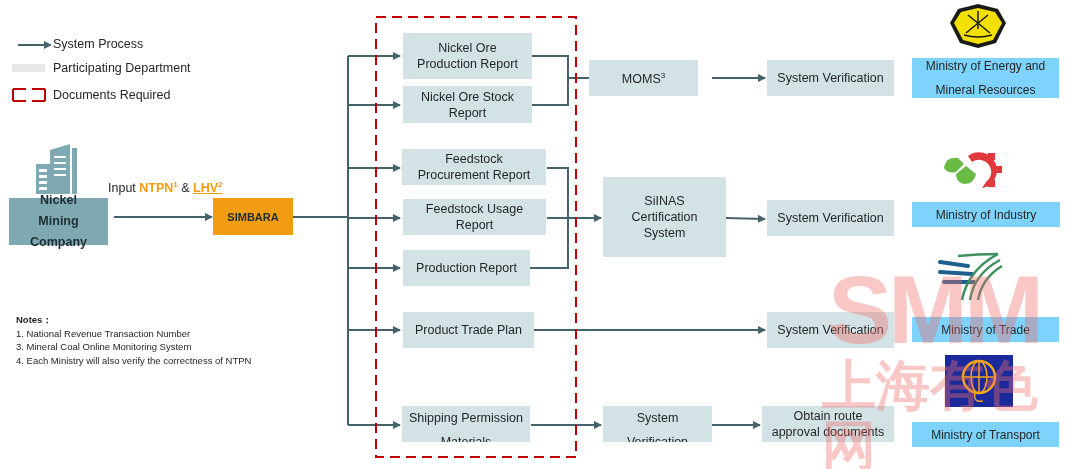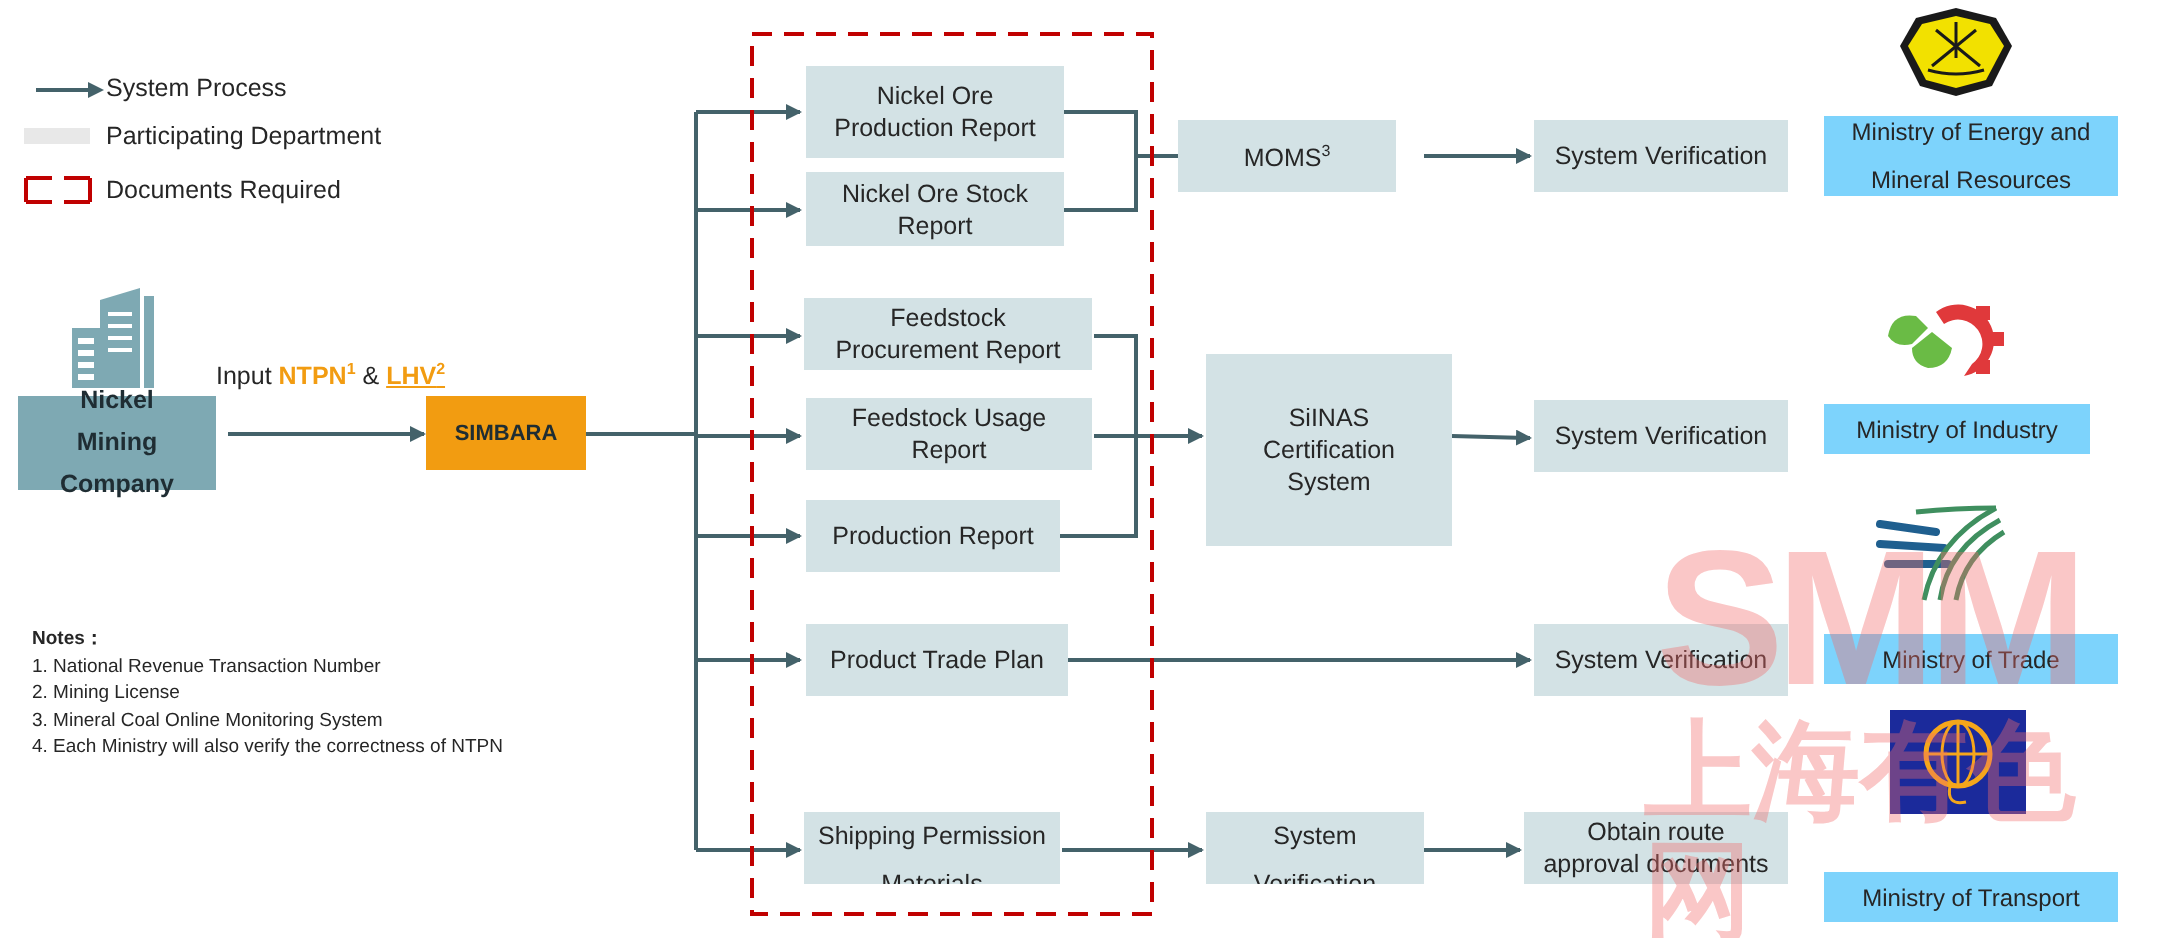--- a/index.html
+++ b/index.html
@@ -117,21 +117,21 @@
 <div class="box" style="left:403px;top:312px;width:131px;height:36px;">
   <span>Product Trade Plan</span>
 </div>
 <div class="box" style="left:402px;top:406px;width:128px;height:36px;line-height:24px;align-items:flex-start;overflow:hidden;">
   <div><span>Shipping Permission</span><br><span>Materials</span></div>
 </div>
 
 <div class="box" style="left:589px;top:60px;width:109px;height:36px;">
   <span><span>MOMS</span><sup style="font-size:8px;">3</sup></span>
 </div>
-<div class="box" style="left:603px;top:177px;width:123px;height:96px;">
+<div class="box" style="left:603px;top:177px;width:123px;height:80px;">
   <div><span>SiINAS</span><br><span>Certification</span><br><span>System</span></div>
 </div>
 <div class="box" style="left:603px;top:406px;width:109px;height:36px;line-height:24px;align-items:flex-start;overflow:hidden;">
   <div><span>System</span><br><span>Verification</span></div>
 </div>
 
 <div class="box" style="left:767px;top:60px;width:127px;height:36px;">
   <span>System Verification</span>
 </div>
 <div class="box" style="left:767px;top:200px;width:127px;height:36px;">
@@ -184,34 +184,33 @@
     <line x1="18" y1="22" x2="50" y2="22"></line>
       <line x1="34" y1="6" x2="34" y2="38"></line>
     <ellipse cx="34" cy="22" rx="8" ry="16"></ellipse>
     <path d="M30,38 Q28,48 38,46"></path>
   </g>
 </svg>
 
 <div class="dept" style="left:912px;top:58px;width:147px;height:40px;">
   <div><span>Ministry of Energy and</span><br><span>Mineral Resources</span></div>
 </div>
-<div class="dept" style="left:912px;top:202px;width:133px;height:25px;">
+<div class="dept" style="left:912px;top:202px;width:148px;height:25px;">
   <span>Ministry of Industry</span>
 </div>
 <div class="dept" style="left:912px;top:317px;width:147px;height:25px;">
   <span>Ministry of Trade</span>
 </div>
-<div class="dept" style="left:912px;top:436px;width:147px;height:25px;">
+<div class="dept" style="left:912px;top:422px;width:147px;height:25px;">
   <span>Ministry of Transport</span>
 </div>
 
 <div class="abs notes" style="left:16px;top:313px;width:300px;">
   <div style="font-weight:bold;">Notes：</div>
   <div>1. National Revenue Transaction Number</div>
-  <div>2. Mining License</div>
   <div>3. Mineral Coal Online Monitoring System</div>
   <div>4. Each Ministry will also verify the correctness of NTPN</div>
 </div>
 
 <div class="abs watermark" style="left:828px;top:262px;font-size:96px;line-height:96px;letter-spacing:-4px;">
   <span>SMM</span>
 </div>
 <div class="abs watermark" style="left:822px;top:356px;font-size:54px;line-height:60px;font-family:'DejaVu Sans', sans-serif;">
   <span>上海有色网</span>
 </div>

